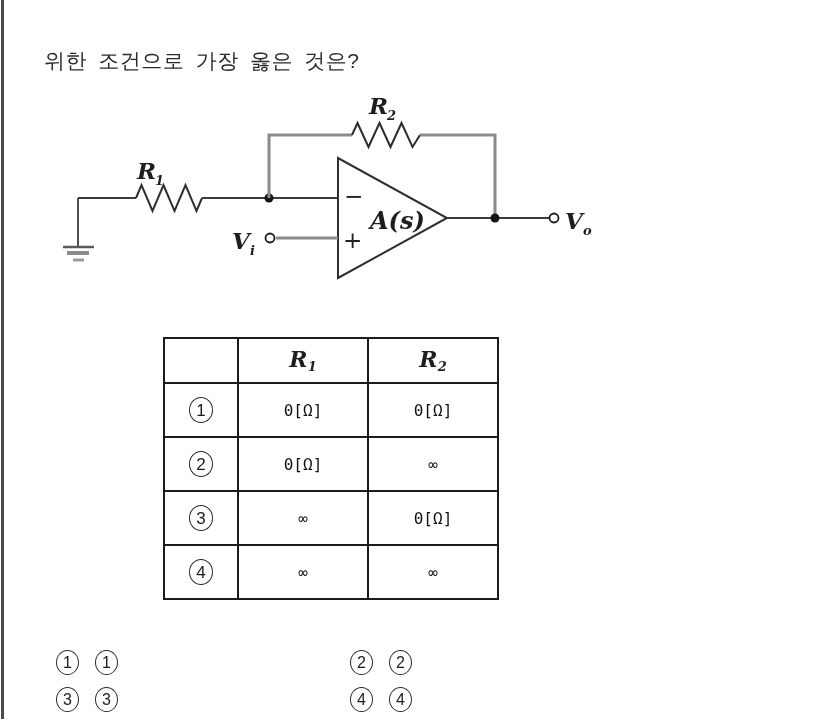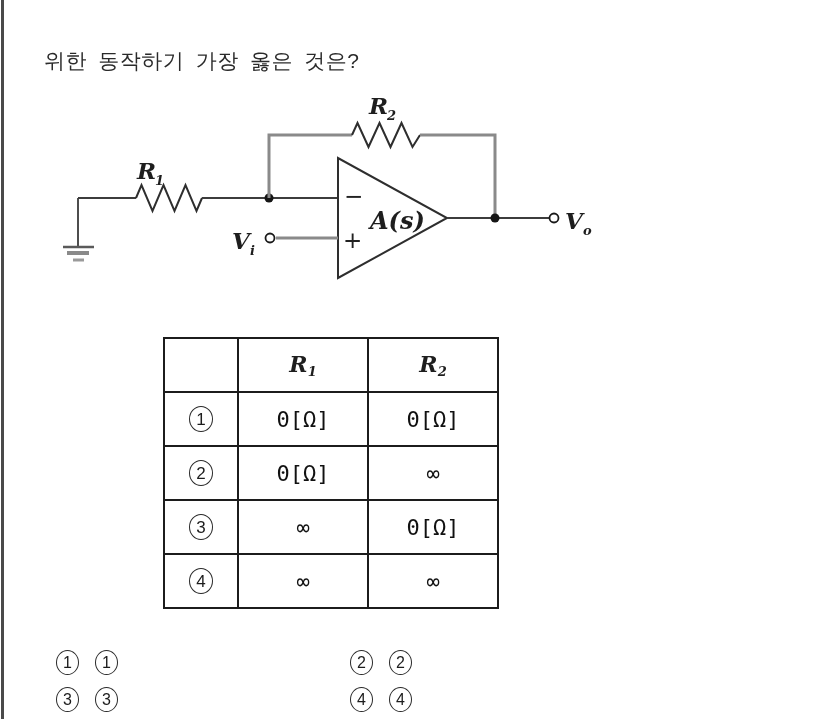--- a/index.html
+++ b/index.html
@@ -21,41 +21,41 @@
   .mgain{font-family:"DejaVu Serif",serif;font-style:italic;font-weight:600;font-size:24px;fill:#1e1e1e;}
   .sym{font-family:"DejaVu Sans",sans-serif;font-size:23px;fill:#222;}
 
   
   .choices-table{position:absolute;left:163px;top:337px;border-collapse:collapse;
                  table-layout:fixed;}
   .choices-table td,.choices-table th{border:2px solid #1c1c1c;text-align:center;
                  vertical-align:middle;padding:0;}
   .col-num{width:72px;}
   .col-val{width:128px;}
-  .row-head{height:54px;}
+  .row-head{height:45px;}
   .row-data{height:54px;}
   .rh{font-family:"DejaVu Serif",serif;font-style:italic;font-weight:600;font-size:22px;color:#1e1e1e;}
   .rh-sub{font-family:"DejaVu Serif",serif;font-style:italic;font-weight:600;font-size:13px;color:#1e1e1e;}
-  .val{font-family:"DejaVu Sans Mono",monospace;font-size:22px;color:#111;}
+  .val{font-family:"DejaVu Sans Mono",monospace;font-size:16px;color:#111;}
 
   
   .circ{display:inline-flex;align-items:center;justify-content:center;
         width:24px;height:26px;border:1.7px solid #2a2a2a;border-radius:50%;
         font-family:"Liberation Sans",sans-serif;font-size:17px;color:#1c1c1c;
         box-sizing:border-box;line-height:1;}
   .opt{position:absolute;display:flex;gap:16px;align-items:center;cursor:pointer;}
   .opt .circ{width:23px;height:25px;border-width:1.5px;font-size:16px;}
 </style>
 </head>
 <body>
 
 <div class="page">
   <div class="left-rule"></div>
 
-  <div class="q-line2">위한 동작하기 가장 옳은 것은?</div>
+  <div class="q-line2">위한 조건으로 가장 옳은 것은?</div>
 
   <svg class="circuit" width="600" height="215" viewBox="40 85 600 215" xmlns="http://www.w3.org/2000/svg">
 
     <g>
       <line x1="78" y1="198" x2="78" y2="246" stroke="#4e4e4e" stroke-width="2"></line>
       <line x1="63" y1="247" x2="94" y2="247" stroke="#5a5a5a" stroke-width="2.5"></line>
       <line x1="67" y1="253" x2="89" y2="253" stroke="#8a8a8a" stroke-width="4"></line>
       <line x1="73" y1="260" x2="84" y2="260" stroke="#9a9a9a" stroke-width="3"></line>
     </g>
 

